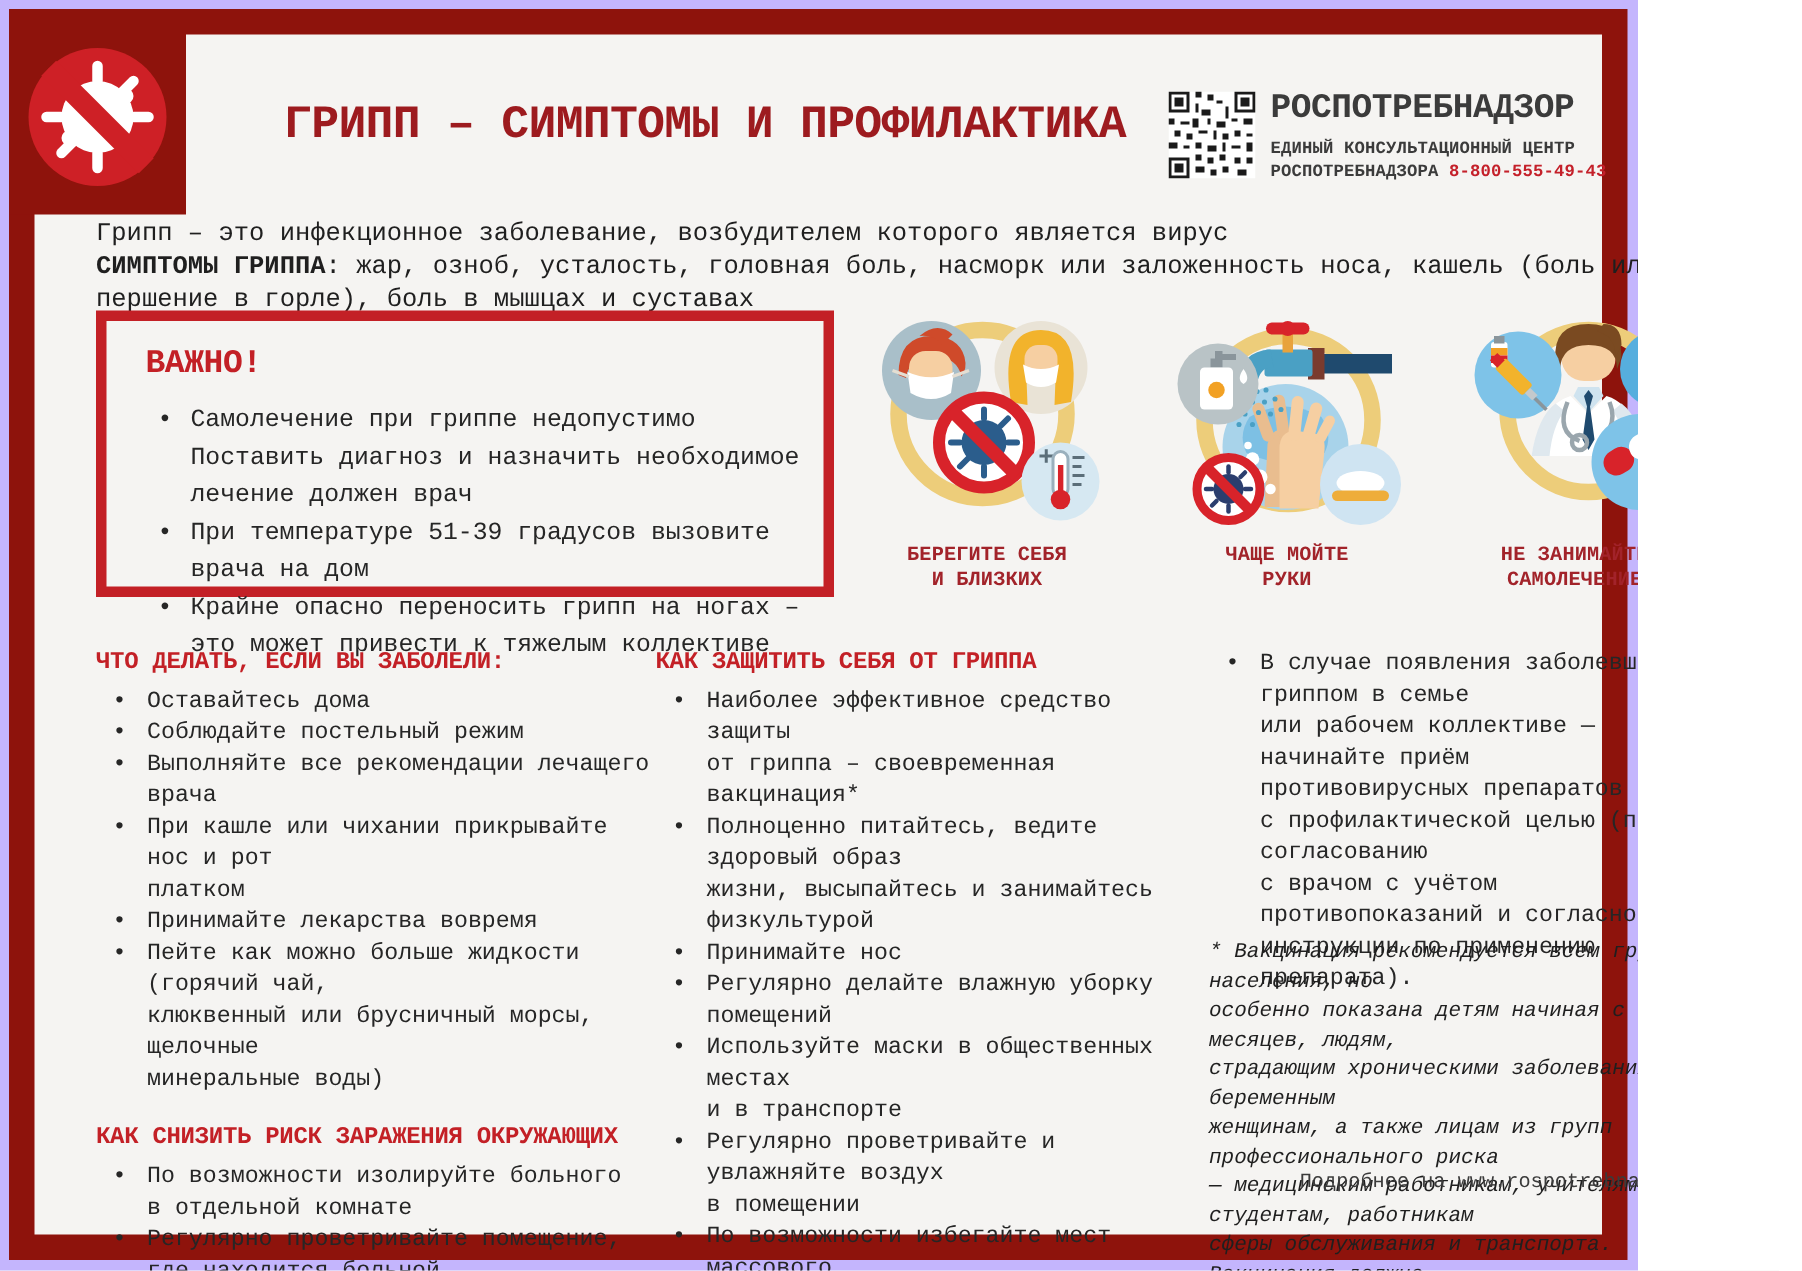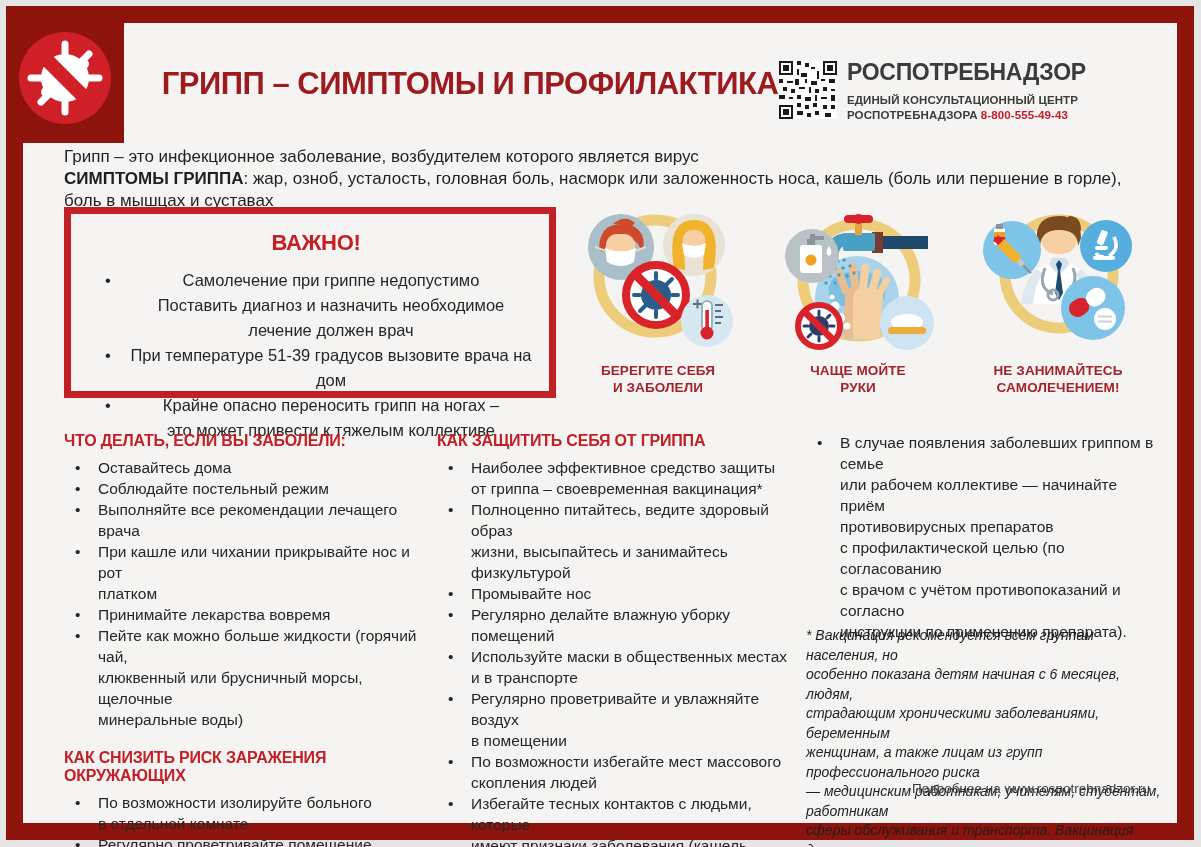--- a/index.html
+++ b/index.html
@@ -1,37 +1,37 @@
 <!DOCTYPE html>
 <html><head>
 <meta charset="utf-8">
 <style>
   * { margin:0; padding:0; box-sizing:border-box; }
   body { font-family:"Liberation Sans", sans-serif; background:#ffffff; }
-  .poster { position:relative; width:1201px; height:847px; background:#e5e5e5; overflow:hidden; }
+  .poster { position:relative; width:1092px; height:847px; background:#c4b5fd; overflow:hidden;font-family:Liberation Mono, monospace; }
   .frame { position:absolute; left:6px; top:6px; right:7px; bottom:7px; background:#8e130c; }
   .canvas { position:absolute; left:23px; top:23px; right:24px; bottom:24px; background:#f5f4f2; }
 
   .corner-block { position:absolute; left:6px; top:6px; width:118px; height:137px; background:#8e130c; }
   .corner-block svg { position:absolute; left:0; top:0; }
 
   .title { position:absolute; left:150px; top:64px; width:640px; text-align:center;
            font-size:31px; font-weight:bold; letter-spacing:-0.5px; color:#9d1b1f; line-height:40px; }
 
   .qr { position:absolute; left:779px; top:61px; width:58px; height:58px; }
   .org-block { position:absolute; left:847px; top:59px; width:330px; }
   .org-name { font-size:23px; font-weight:bold; letter-spacing:-0.3px; color:#3b3b3b; }
   .org-sub { margin-top:7px; font-size:11.5px; font-weight:bold; color:#3b3b3b; line-height:15px; letter-spacing:0.1px; }
   .org-phone { color:#c4202a; }
 
   .intro { position:absolute; left:64px; top:146px; width:1090px; font-size:17px; line-height:22px; color:#1f1f1f; }
   .intro b { font-weight:bold; }
 
   .important { position:absolute; left:64px; top:207px; width:492px; height:191px;
-               border:7px solid #c32026; padding:16px 14px 0 26px;text-align:center; }
+               border:7px solid #c32026; padding:16px 14px 0 26px; }
   .important h2 { font-size:22px; font-weight:bold; color:#c32026; letter-spacing:-0.3px; margin-bottom:12px; }
   .important ul { list-style:none; font-size:16.5px; line-height:25px; color:#262626; }
   .important li { position:relative; padding-left:30px; white-space:pre-line; }
   .important li::before { content:"•"; position:absolute; left:8px; top:0; color:#262626; }
 
   .tips { position:absolute; left:558px; top:206px; width:600px; display:flex; }
   .tip { width:200px; display:flex; flex-direction:column; align-items:center; }
   .tip svg { display:block; }
   .tip-caption { margin-top:6px; text-align:center; font-size:13.5px; font-weight:bold; color:#a2232a;
                  line-height:17px; white-space:pre-line; letter-spacing:0.1px; }
@@ -145,21 +145,21 @@
           <rect x="-31" y="-4.5" width="62" height="9" fill="#d8232a" transform="translate(73 89) rotate(45)"></rect>
         </g>
 
         <circle cx="124" cy="115" r="26" fill="#d6e8f2"></circle>
         <path stroke="#5b6e79" stroke-width="2" fill="none" d="M132 99 h8 M132 105 h6 M132 111 h8 M132 117 h6 M110 98 h9 M114.5 93.5 v9"></path>
         <rect x="119" y="95" width="10" height="30" rx="5" fill="#ffffff" stroke="#9ab0bd" stroke-width="2"></rect>
         <rect x="122.3" y="104" width="3.6" height="20" fill="#d8232a"></rect>
         <circle cx="124" cy="127" r="6.5" fill="#d8232a"></circle>
       </svg>
       <div class="tip-caption">БЕРЕГИТЕ СЕБЯ
-И ЗАБОЛЕЛИ</div>
+И БЛИЗКИХ</div>
     </div>
 
     <div class="tip">
       <svg width="152" height="150" viewBox="0 0 150 150">
         <circle cx="76" cy="74" r="56" fill="none" stroke="#edcd7a" stroke-width="11"></circle>
 
         <circle cx="74" cy="92" r="42" fill="#a8d3ea"></circle>
         <path fill="#7dc0e4" d="M50 72 q24 -14 48 0 q8 12 2 24 q-26 12 -52 0 q-6 -12 2 -24 z"></path>
         <g fill="#e9bd8f">
           <path d="M60 132 l2 -42 q2 -10 11 -10 l14 4 q7 2 5 11 l-6 37 z"></path>
@@ -306,21 +306,21 @@
   </div>
 
   <div class="col col-2">
     <h3>КАК ЗАЩИТИТЬ СЕБЯ ОТ ГРИППА</h3>
     <ul class="b">
       <li>Наиболее эффективное средство защиты
 от гриппа – своевременная вакцинация*</li>
       <li>Полноценно питайтесь, ведите здоровый образ
 жизни, высыпайтесь и занимайтесь
 физкультурой</li>
-      <li>Промывайте нос</li>
+      <li>Принимайте нос</li>
       <li>Регулярно делайте влажную уборку помещений</li>
       <li>Используйте маски в общественных местах
 и в транспорте</li>
       <li>Регулярно проветривайте и увлажняйте воздух
 в помещении</li>
       <li>По возможности избегайте мест массового
 скопления людей</li>
       <li>Избегайте тесных контактов с людьми, которые
 имеют признаки заболевания (кашель, чихание)</li>
     </ul>

